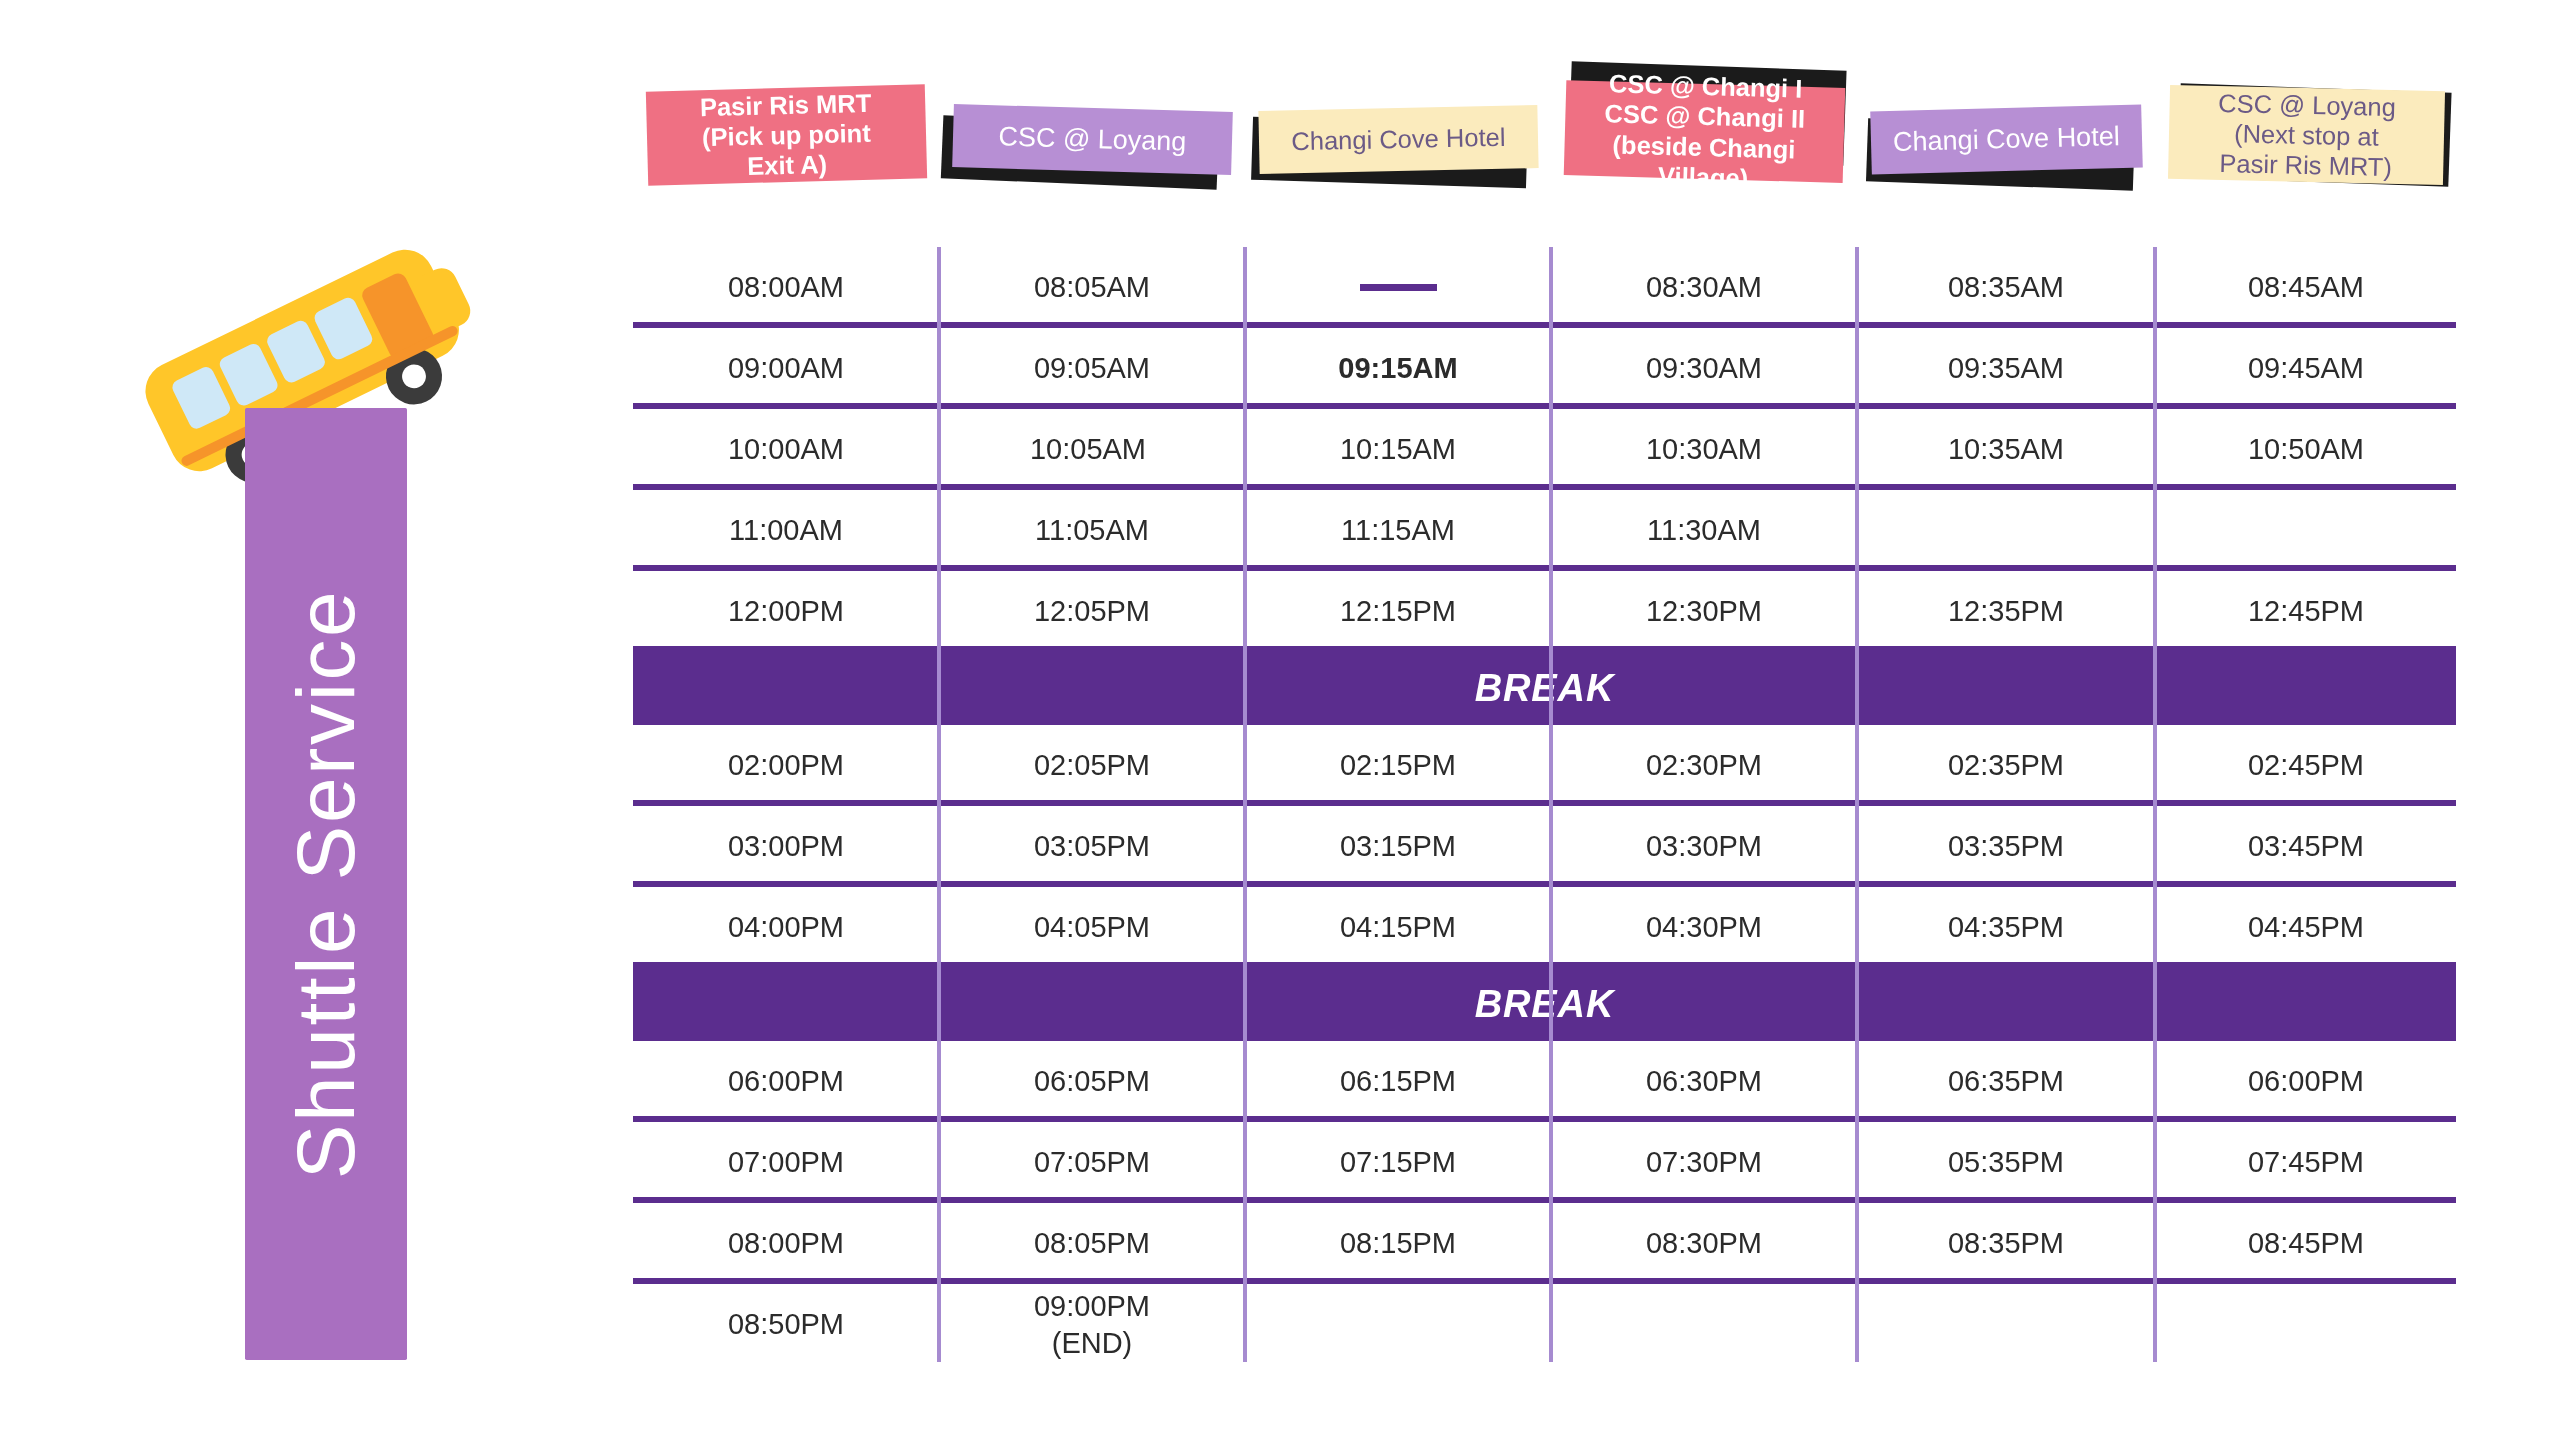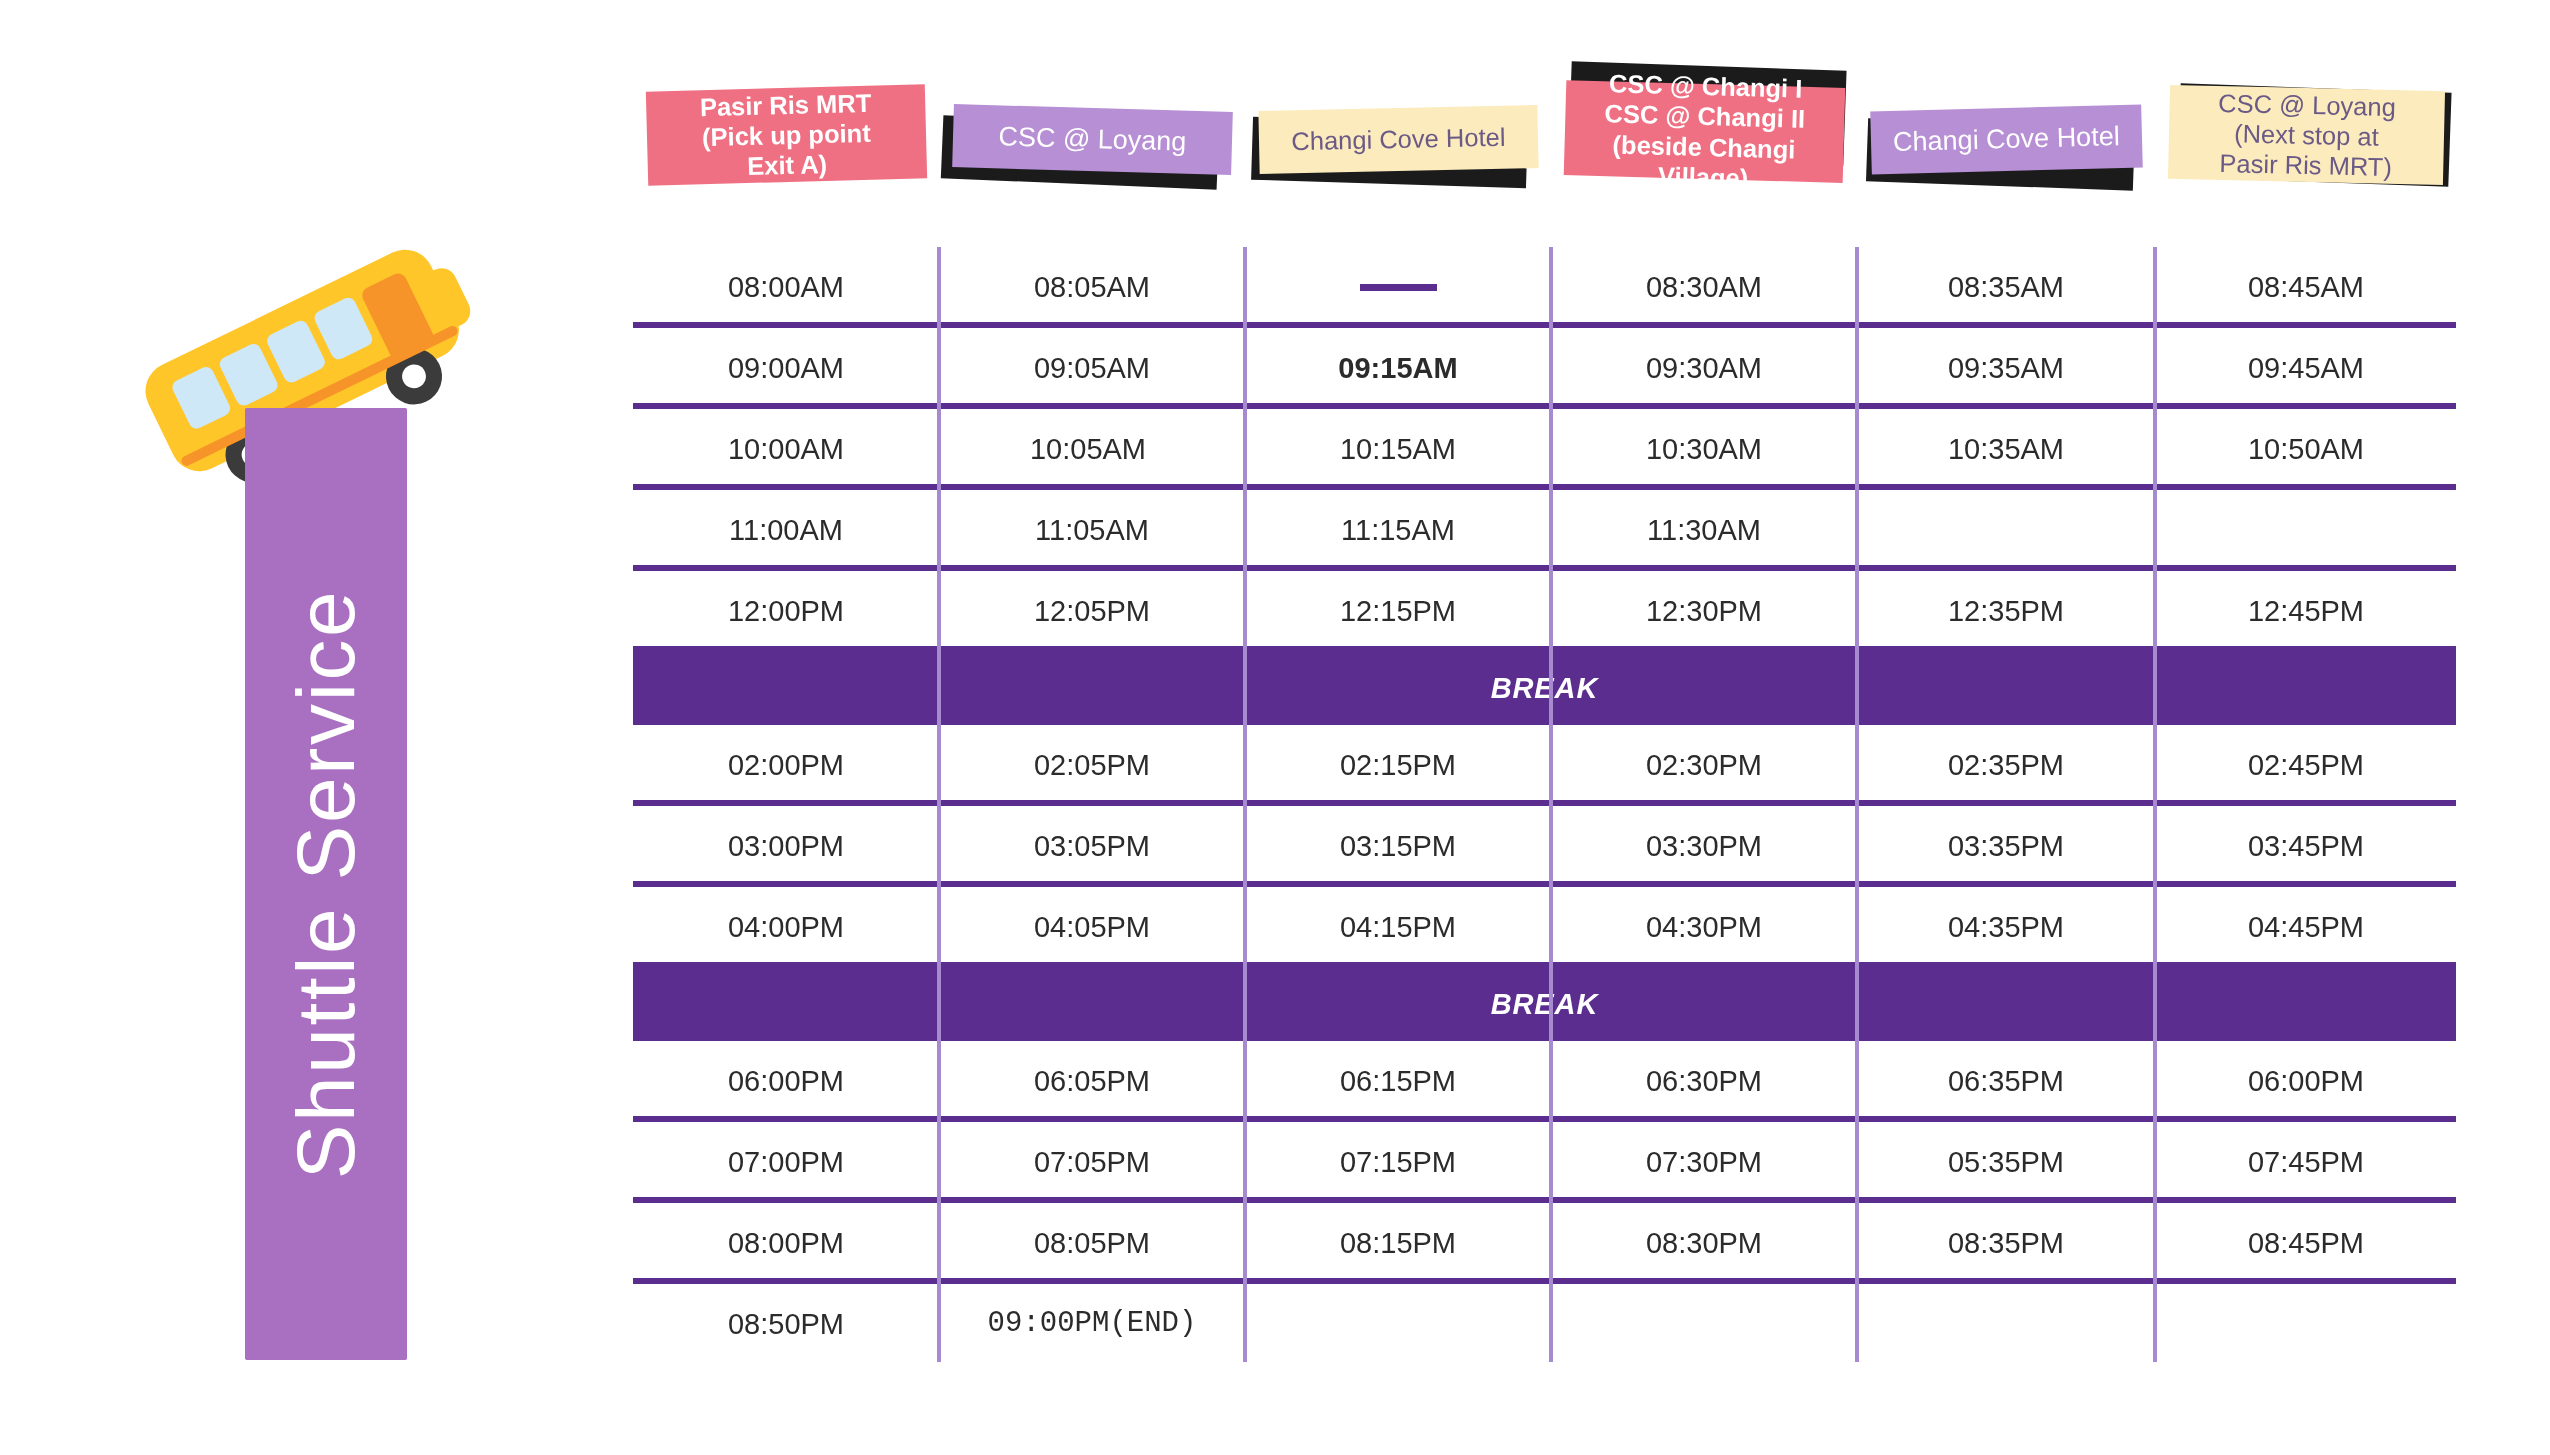--- a/index.html
+++ b/index.html
@@ -167,40 +167,39 @@
     position: absolute;
     left: 0;
     right: 0;
     top: 0;
     height: 73px;
     background: #5b2d8e;
     display: flex;
     align-items: center;
     justify-content: center;
     color: #ffffff;
-    font-size: 29px;
+    font-size: 38px;
     font-weight: 700;
     font-style: italic;
     letter-spacing: 0.9px;
   }
   .dash {
     width: 77px;
     height: 7.7px;
     background: #5b2d8e;
   }
   .vline {
     position: absolute;
     width: 4.3px;
     background: #a68bd0;
     top: 0;
   }
   .two-line {
-    flex-direction: row;
+    flex-direction: column;
     line-height: 1.25;
-    font-family: Liberation Mono, monospace;
   }
 </style>
 </head>
 <body>
 
 <div id="left-panel">
 
   <svg id="bus-illustration" viewBox="0 0 500 330" xmlns="http://www.w3.org/2000/svg">
     <g transform="rotate(-26 250 160)">
 

